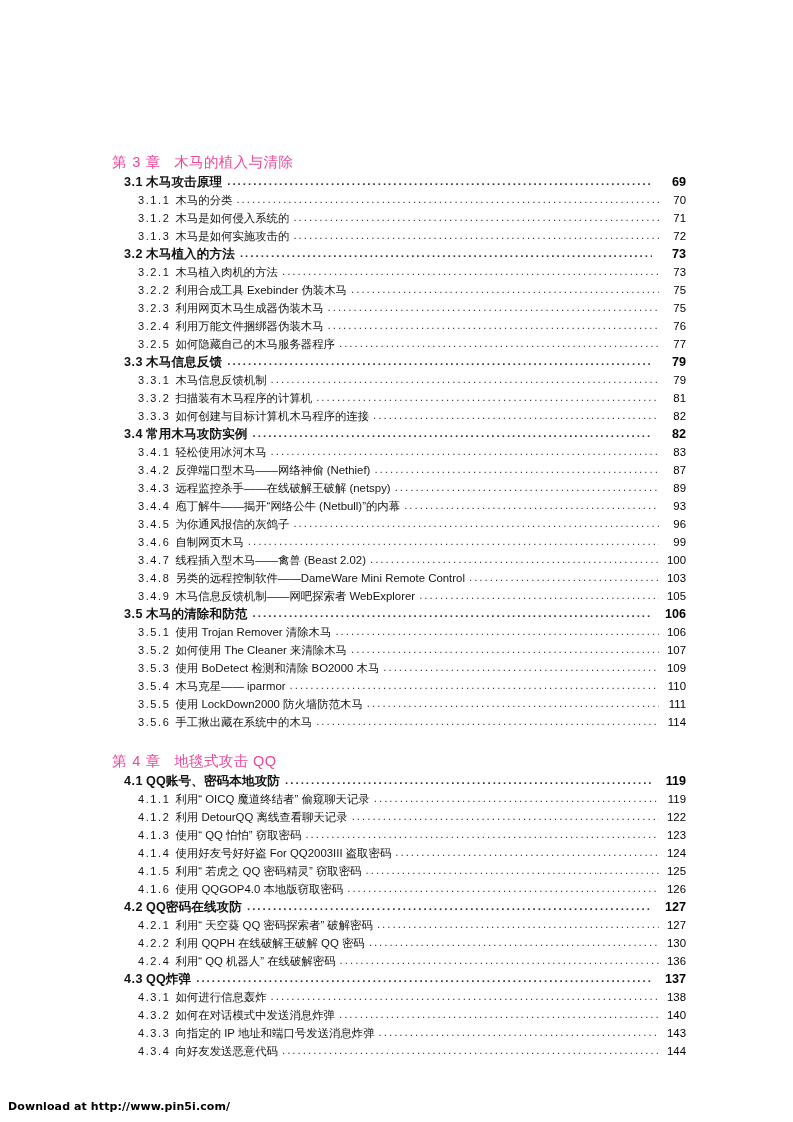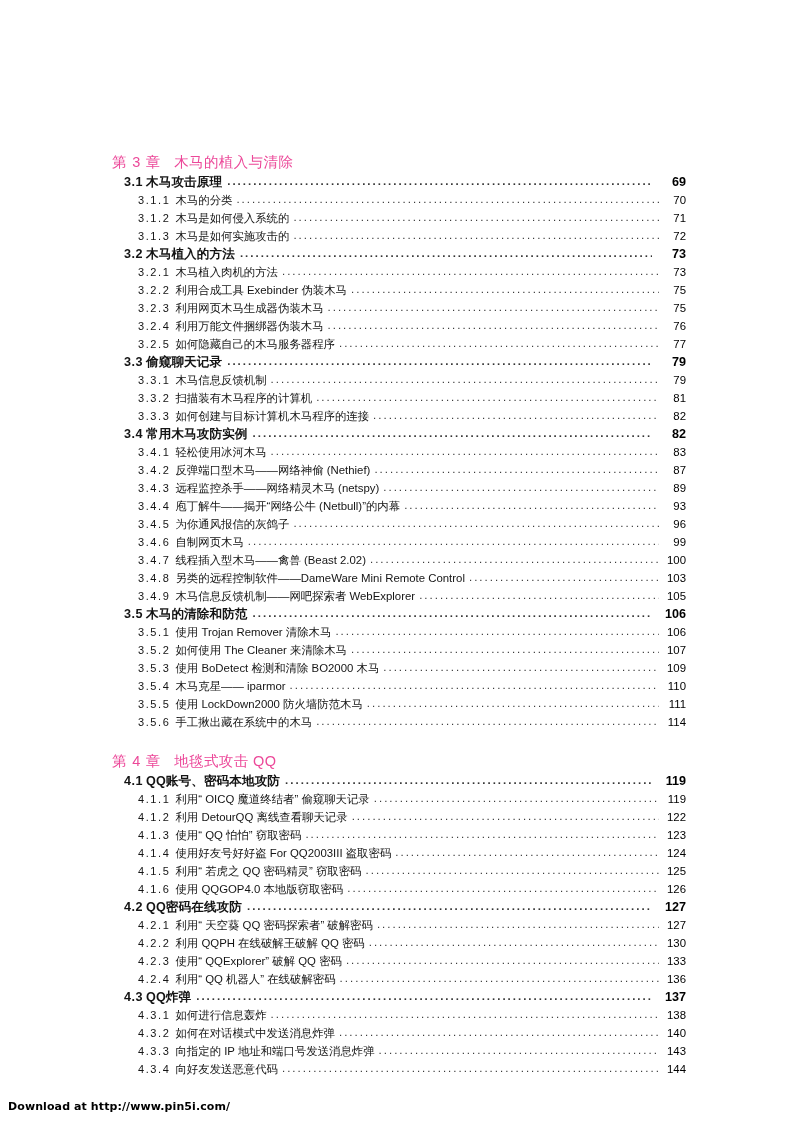--- a/index.html
+++ b/index.html
@@ -183,21 +183,21 @@
         <span class="label"><span class="sec">3.2.4</span><span class="txt">利用万能文件捆绑器伪装木马</span></span>
         <span class="dots"></span>
         <span class="page">76</span>
       </div>
       <div class="entry lvl3">
         <span class="label"><span class="sec">3.2.5</span><span class="txt">如何隐藏自己的木马服务器程序</span></span>
         <span class="dots"></span>
         <span class="page">77</span>
       </div>
       <div class="entry lvl2">
-        <span class="label"><span class="sec">3.3</span><span class="txt">偷窥聊天记录</span></span>
+        <span class="label"><span class="sec">3.3</span><span class="txt">木马信息反馈</span></span>
         <span class="dots"></span>
         <span class="page">79</span>
       </div>
       <div class="entry lvl3">
         <span class="label"><span class="sec">3.3.1</span><span class="txt">木马信息反馈机制</span></span>
         <span class="dots"></span>
         <span class="page">79</span>
       </div>
       <div class="entry lvl3">
         <span class="label"><span class="sec">3.3.2</span><span class="txt">扫描装有木马程序的计算机</span></span>
@@ -218,21 +218,21 @@
         <span class="label"><span class="sec">3.4.1</span><span class="txt">轻松使用冰河木马</span></span>
         <span class="dots"></span>
         <span class="page">83</span>
       </div>
       <div class="entry lvl3">
         <span class="label"><span class="sec">3.4.2</span><span class="txt">反弹端口型木马——网络神偷 (Nethief)</span></span>
         <span class="dots"></span>
         <span class="page">87</span>
       </div>
       <div class="entry lvl3">
-        <span class="label"><span class="sec">3.4.3</span><span class="txt">远程监控杀手——网络精灵木马 (netspy)</span></span>
+        <span class="label"><span class="sec">3.4.3</span><span class="txt">远程监控杀手——在线破解王破解 (netspy)</span></span>
         <span class="dots"></span>
         <span class="page">89</span>
       </div>
       <div class="entry lvl3">
         <span class="label"><span class="sec">3.4.4</span><span class="txt">庖丁解牛——揭开“网络公牛 (Netbull)”的内幕</span></span>
         <span class="dots"></span>
         <span class="page">93</span>
       </div>
       <div class="entry lvl3">
         <span class="label"><span class="sec">3.4.5</span><span class="txt">为你通风报信的灰鸽子</span></span>
@@ -338,25 +338,20 @@
       </div>
       <div class="entry lvl3">
         <span class="label"><span class="sec">4.2.1</span><span class="txt">利用“ 天空葵 QQ 密码探索者” 破解密码</span></span>
         <span class="dots"></span>
         <span class="page">127</span>
       </div>
       <div class="entry lvl3">
         <span class="label"><span class="sec">4.2.2</span><span class="txt">利用 QQPH 在线破解王破解 QQ 密码</span></span>
         <span class="dots"></span>
         <span class="page">130</span>
-      </div>
-      <div class="entry lvl3">
-        <span class="label"><span class="sec">4.2.3</span><span class="txt">使用“ QQExplorer” 破解 QQ 密码</span></span>
-        <span class="dots"></span>
-        <span class="page">133</span>
       </div>
       <div class="entry lvl3">
         <span class="label"><span class="sec">4.2.4</span><span class="txt">利用“ QQ 机器人” 在线破解密码</span></span>
         <span class="dots"></span>
         <span class="page">136</span>
       </div>
       <div class="entry lvl2">
         <span class="label"><span class="sec">4.3</span><span class="txt">QQ炸弹</span></span>
         <span class="dots"></span>
         <span class="page">137</span>

